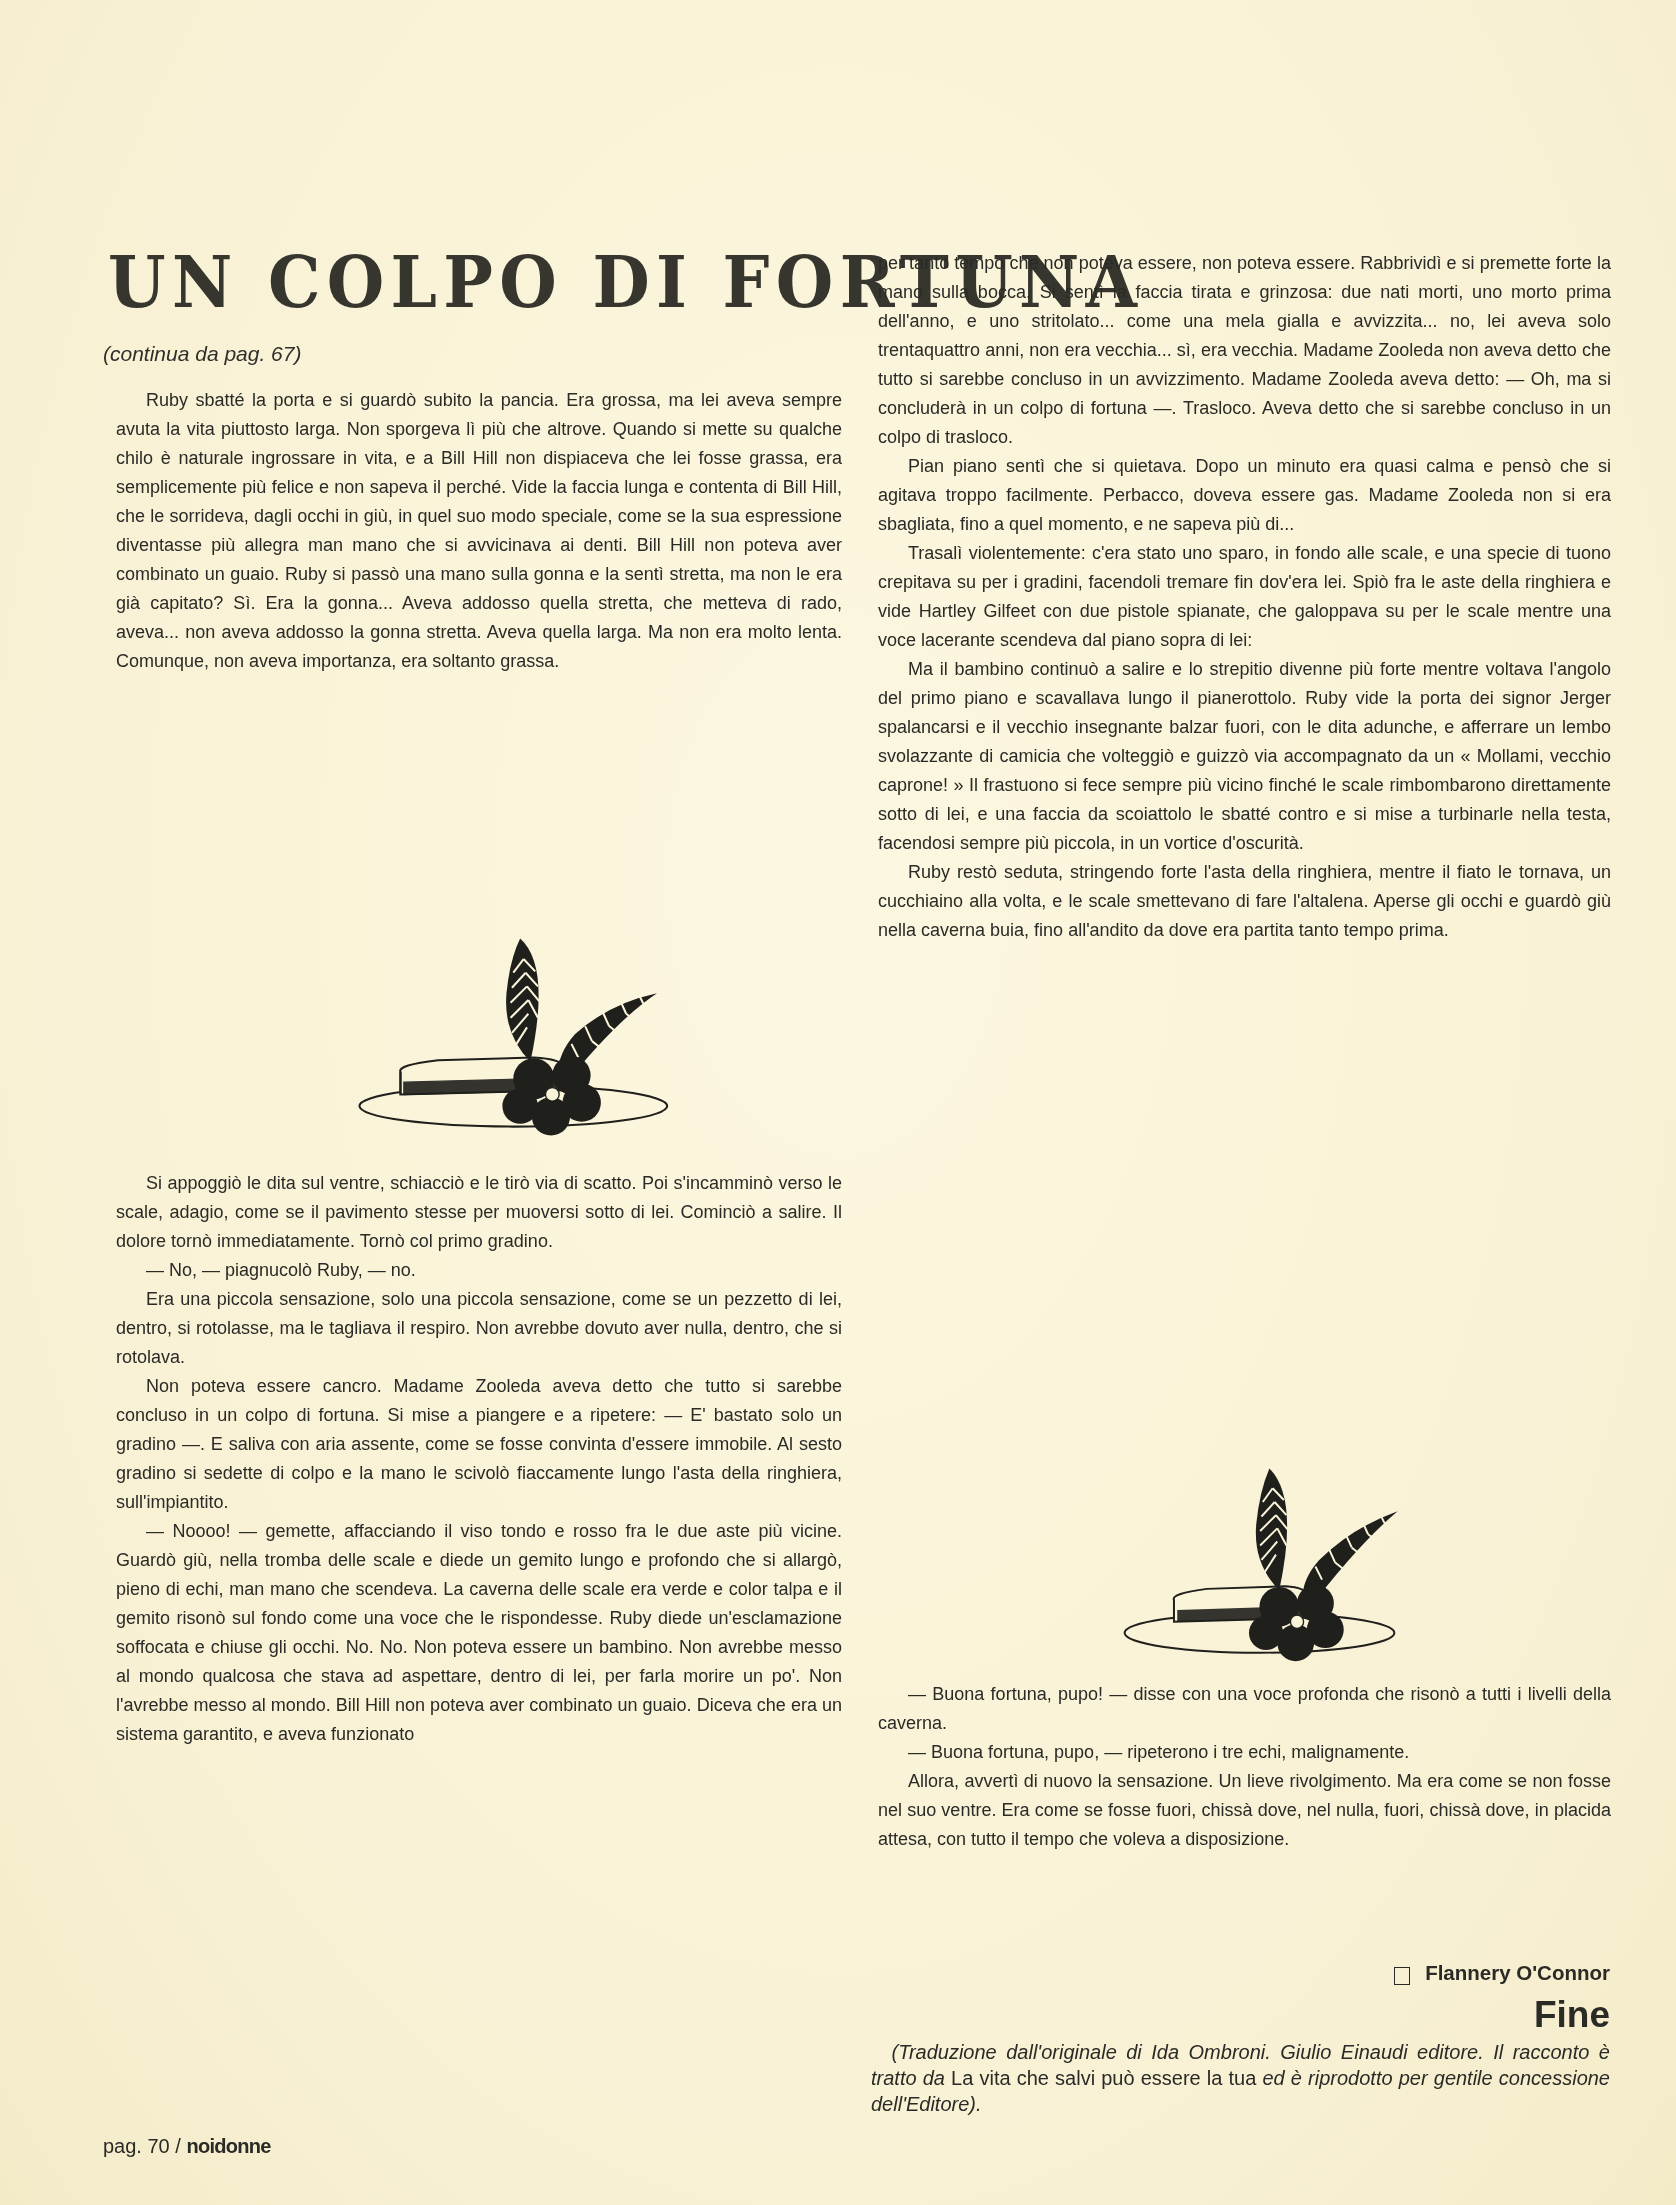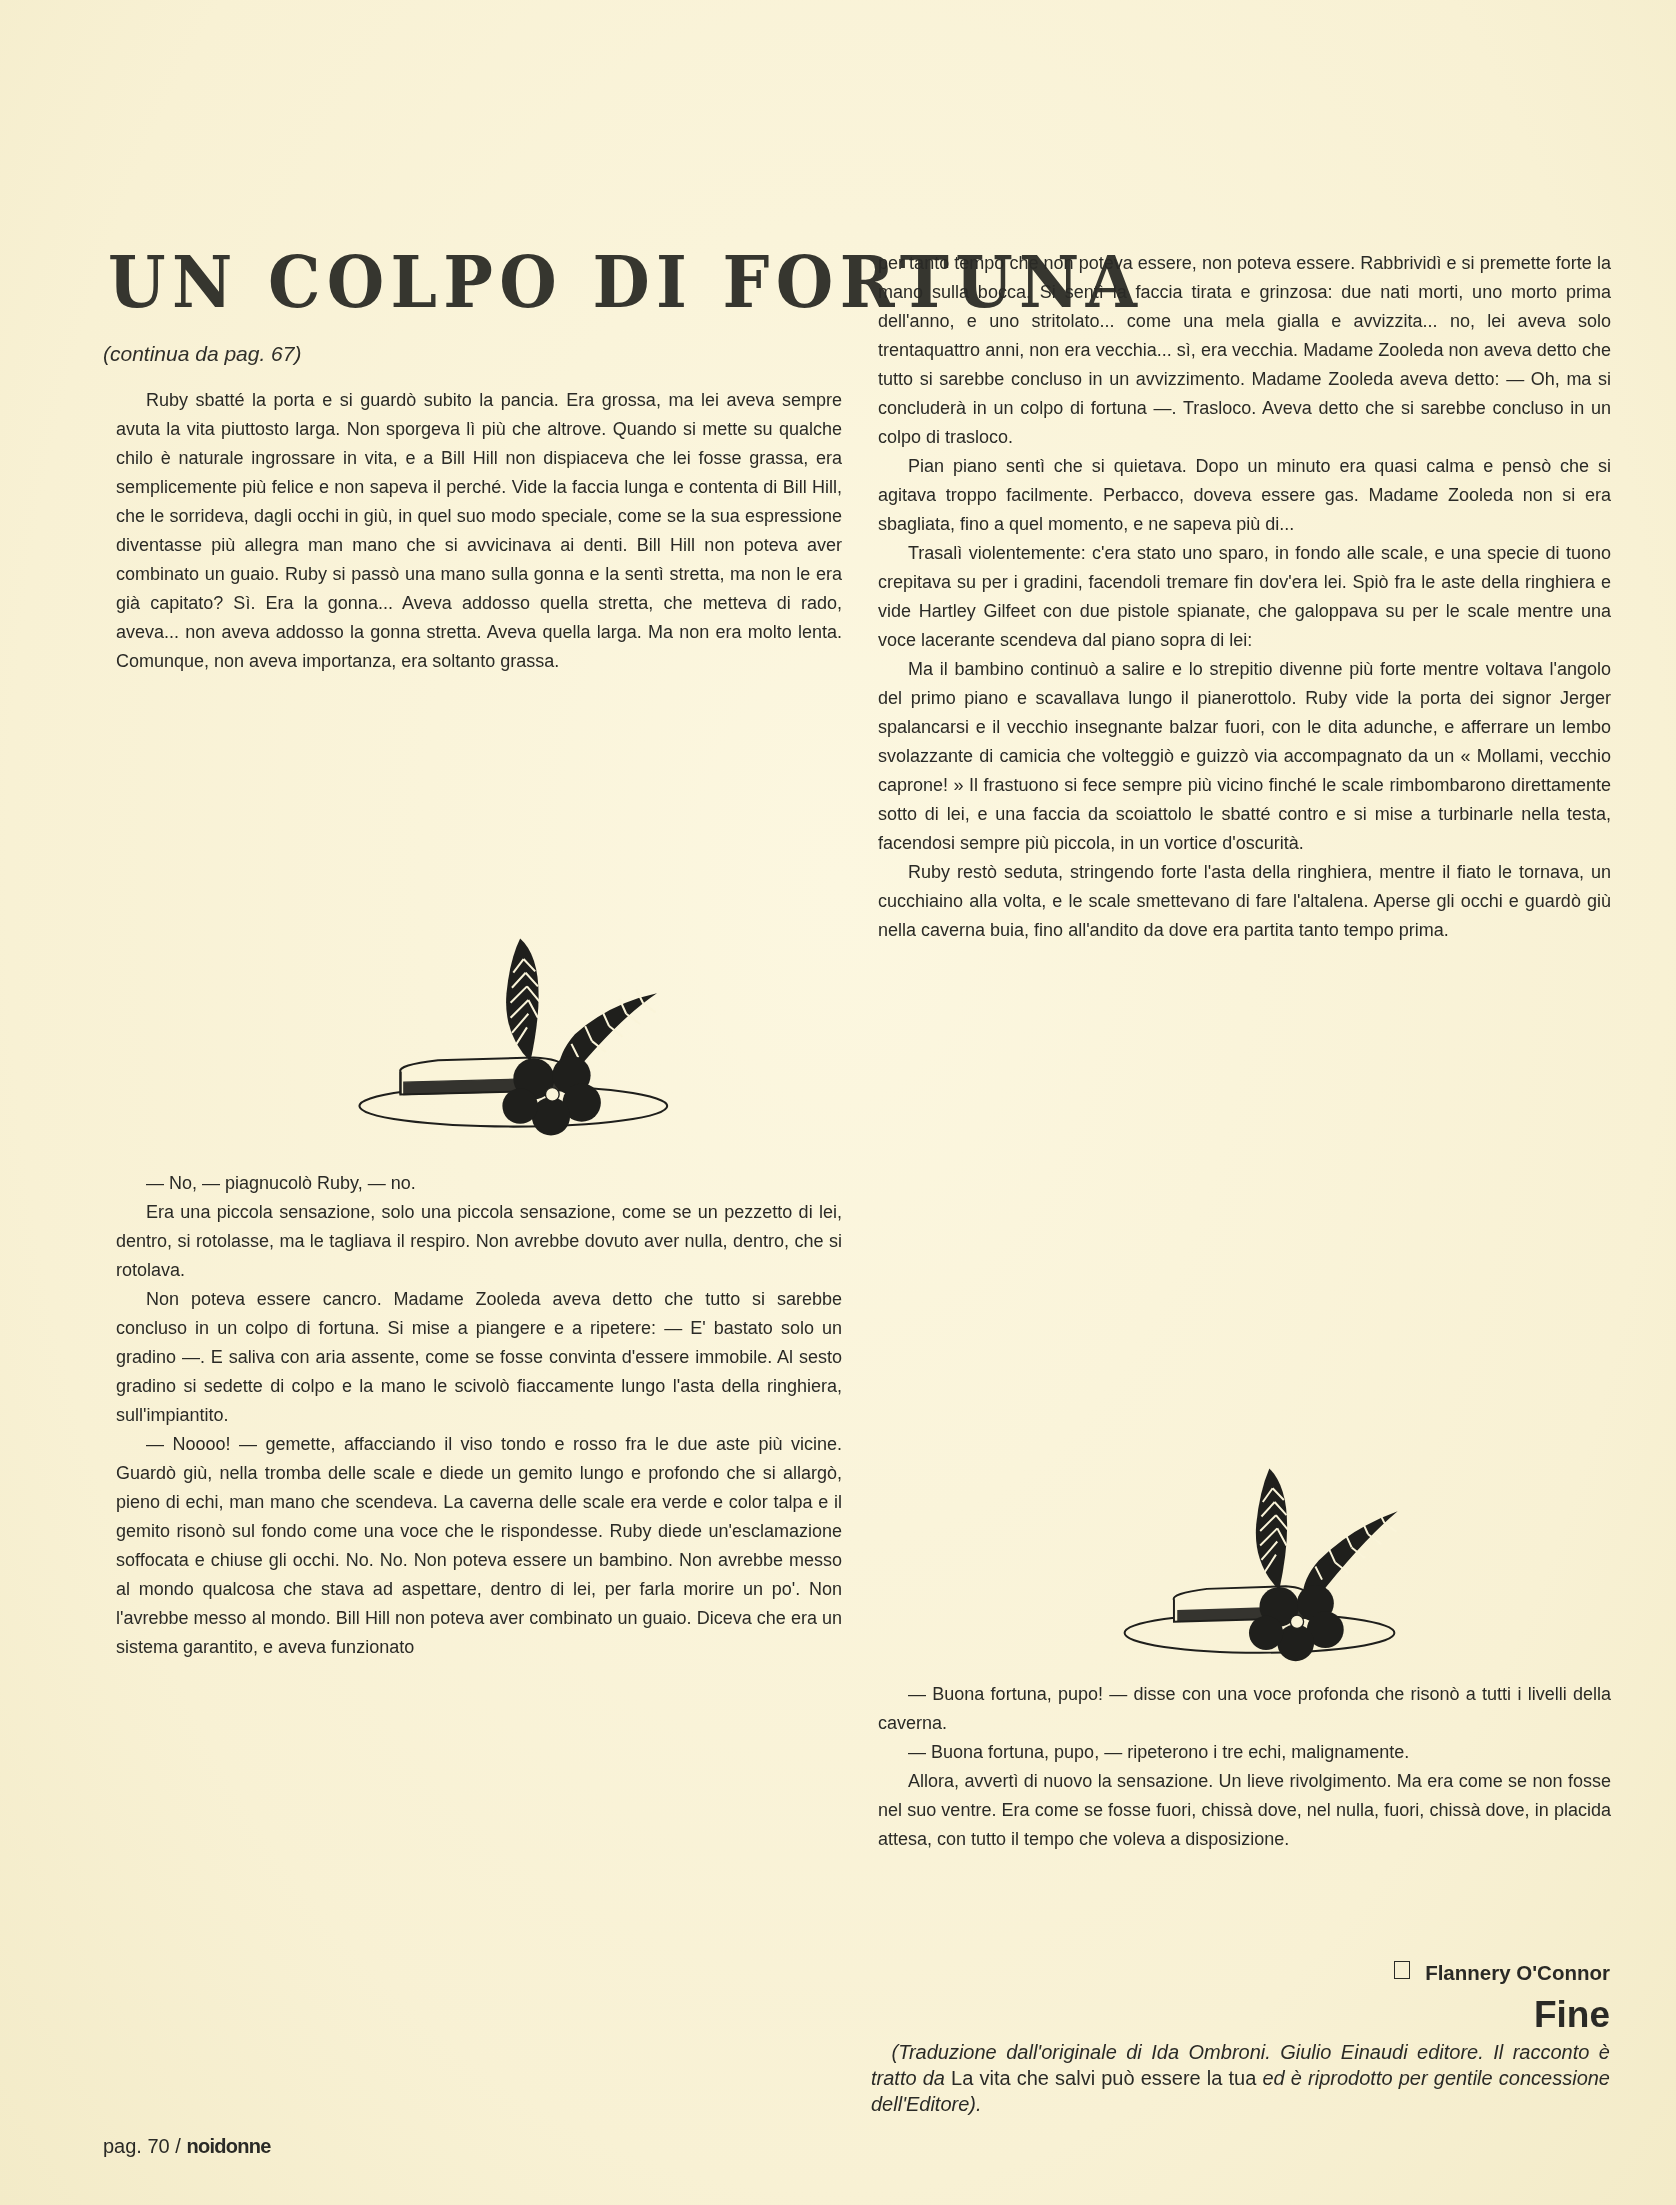--- a/index.html
+++ b/index.html
@@ -28,21 +28,21 @@
   .subtitle {
     position: absolute; left: 103px; top: 342px;
     font-style: italic; font-size: 21px; color: #2f2f2a;
   }
   .illus { position: absolute; }
   #illus-1 { left: 356px; top: 911px; width: 342px; height: 226px; }
   #illus-2 { left: 1095px; top: 1441px; width: 329px; height: 226px; }
 
   .sig {
     position: absolute; right: 66px; top: 1961px;
-    font-weight: bold; font-size: 20.5px; display: flex; align-items: flex-start; gap: 15px; margin-left: 20px;
+    font-weight: bold; font-size: 20.5px; display: flex; align-items: flex-end; gap: 15px; margin-left: 20px;
   }
   .sig .box { width: 13.7px; height: 16.4px; border: 1.7px solid #2a2a26; }
   .fine {
     position: absolute; right: 66px; top: 1994px;
     font-weight: bold; font-size: 37px; line-height: 41px;
   }
   .credits {
     position: absolute; left: 871px; top: 2039px; width: 739px;
     font-size: 20px; line-height: 26px; text-align: justify; font-style: italic;
   }
@@ -88,20 +88,21 @@
       <circle cx="260" cy="245" r="30"></circle>
         <circle cx="315" cy="240" r="28"></circle>
       <circle cx="330" cy="280" r="28"></circle>
         <circle cx="285" cy="300" r="28"></circle>
       <circle cx="240" cy="285" r="26"></circle>
     </g>
     <circle cx="287" cy="268" r="10" fill="#faf4d9" stroke="#1f1f1c" stroke-width="2"></circle>
   </svg>
 
   <div class="col" id="left-col-2">
+    <p>Si appoggiò le dita sul ventre, schiacciò e le tirò via di scatto. Poi s'incamminò verso le scale, adagio, come se il pavimento stesse per muoversi sotto di lei. Cominciò a salire. Il dolore tornò immediatamente. Tornò col primo gradino.</p>
     <p>— No, — piagnucolò Ruby, — no.</p>
     <p>Era una piccola sensazione, solo una piccola sensazione, come se un pezzetto di lei, dentro, si rotolasse, ma le tagliava il respiro. Non avrebbe dovuto aver nulla, dentro, che si rotolava.</p>
     <p>Non poteva essere cancro. Madame Zooleda aveva detto che tutto si sarebbe concluso in un colpo di fortuna. Si mise a piangere e a ripetere: — E' bastato solo un gradino —. E saliva con aria assente, come se fosse convinta d'essere immobile. Al sesto gradino si sedette di colpo e la mano le scivolò fiaccamente lungo l'asta della ringhiera, sull'impiantito.</p>
     <p>— Noooo! — gemette, affacciando il viso tondo e rosso fra le due aste più vicine. Guardò giù, nella tromba delle scale e diede un gemito lungo e profondo che si allargò, pieno di echi, man mano che scendeva. La caverna delle scale era verde e color talpa e il gemito risonò sul fondo come una voce che le rispondesse. Ruby diede un'esclamazione soffocata e chiuse gli occhi. No. No. Non poteva essere un bambino. Non avrebbe messo al mondo qualcosa che stava ad aspettare, dentro di lei, per farla morire un po'. Non l'avrebbe messo al mondo. Bill Hill non poteva aver combinato un guaio. Diceva che era un sistema garantito, e aveva funzionato</p>
   </div>
 
   <div class="col" id="right-col">
     <p style="text-indent:0">per tanto tempo che non poteva essere, non poteva essere. Rabbrividì e si premette forte la mano sulla bocca. Si sentì la faccia tirata e grinzosa: due nati morti, uno morto prima dell'anno, e uno stritolato... come una mela gialla e avvizzita... no, lei aveva solo trentaquattro anni, non era vecchia... sì, era vecchia. Madame Zooleda non aveva detto che tutto si sarebbe concluso in un avvizzimento. Madame Zooleda aveva detto: — Oh, ma si concluderà in un colpo di fortuna —. Trasloco. Aveva detto che si sarebbe concluso in un colpo di trasloco.</p>
     <p>Pian piano sentì che si quietava. Dopo un minuto era quasi calma e pensò che si agitava troppo facilmente. Perbacco, doveva essere gas. Madame Zooleda non si era sbagliata, fino a quel momento, e ne sapeva più di...</p>
     <p>Trasalì violentemente: c'era stato uno sparo, in fondo alle scale, e una specie di tuono crepitava su per i gradini, facendoli tremare fin dov'era lei. Spiò fra le aste della ringhiera e vide Hartley Gilfeet con due pistole spianate, che galoppava su per le scale mentre una voce lacerante scendeva dal piano sopra di lei:</p>

